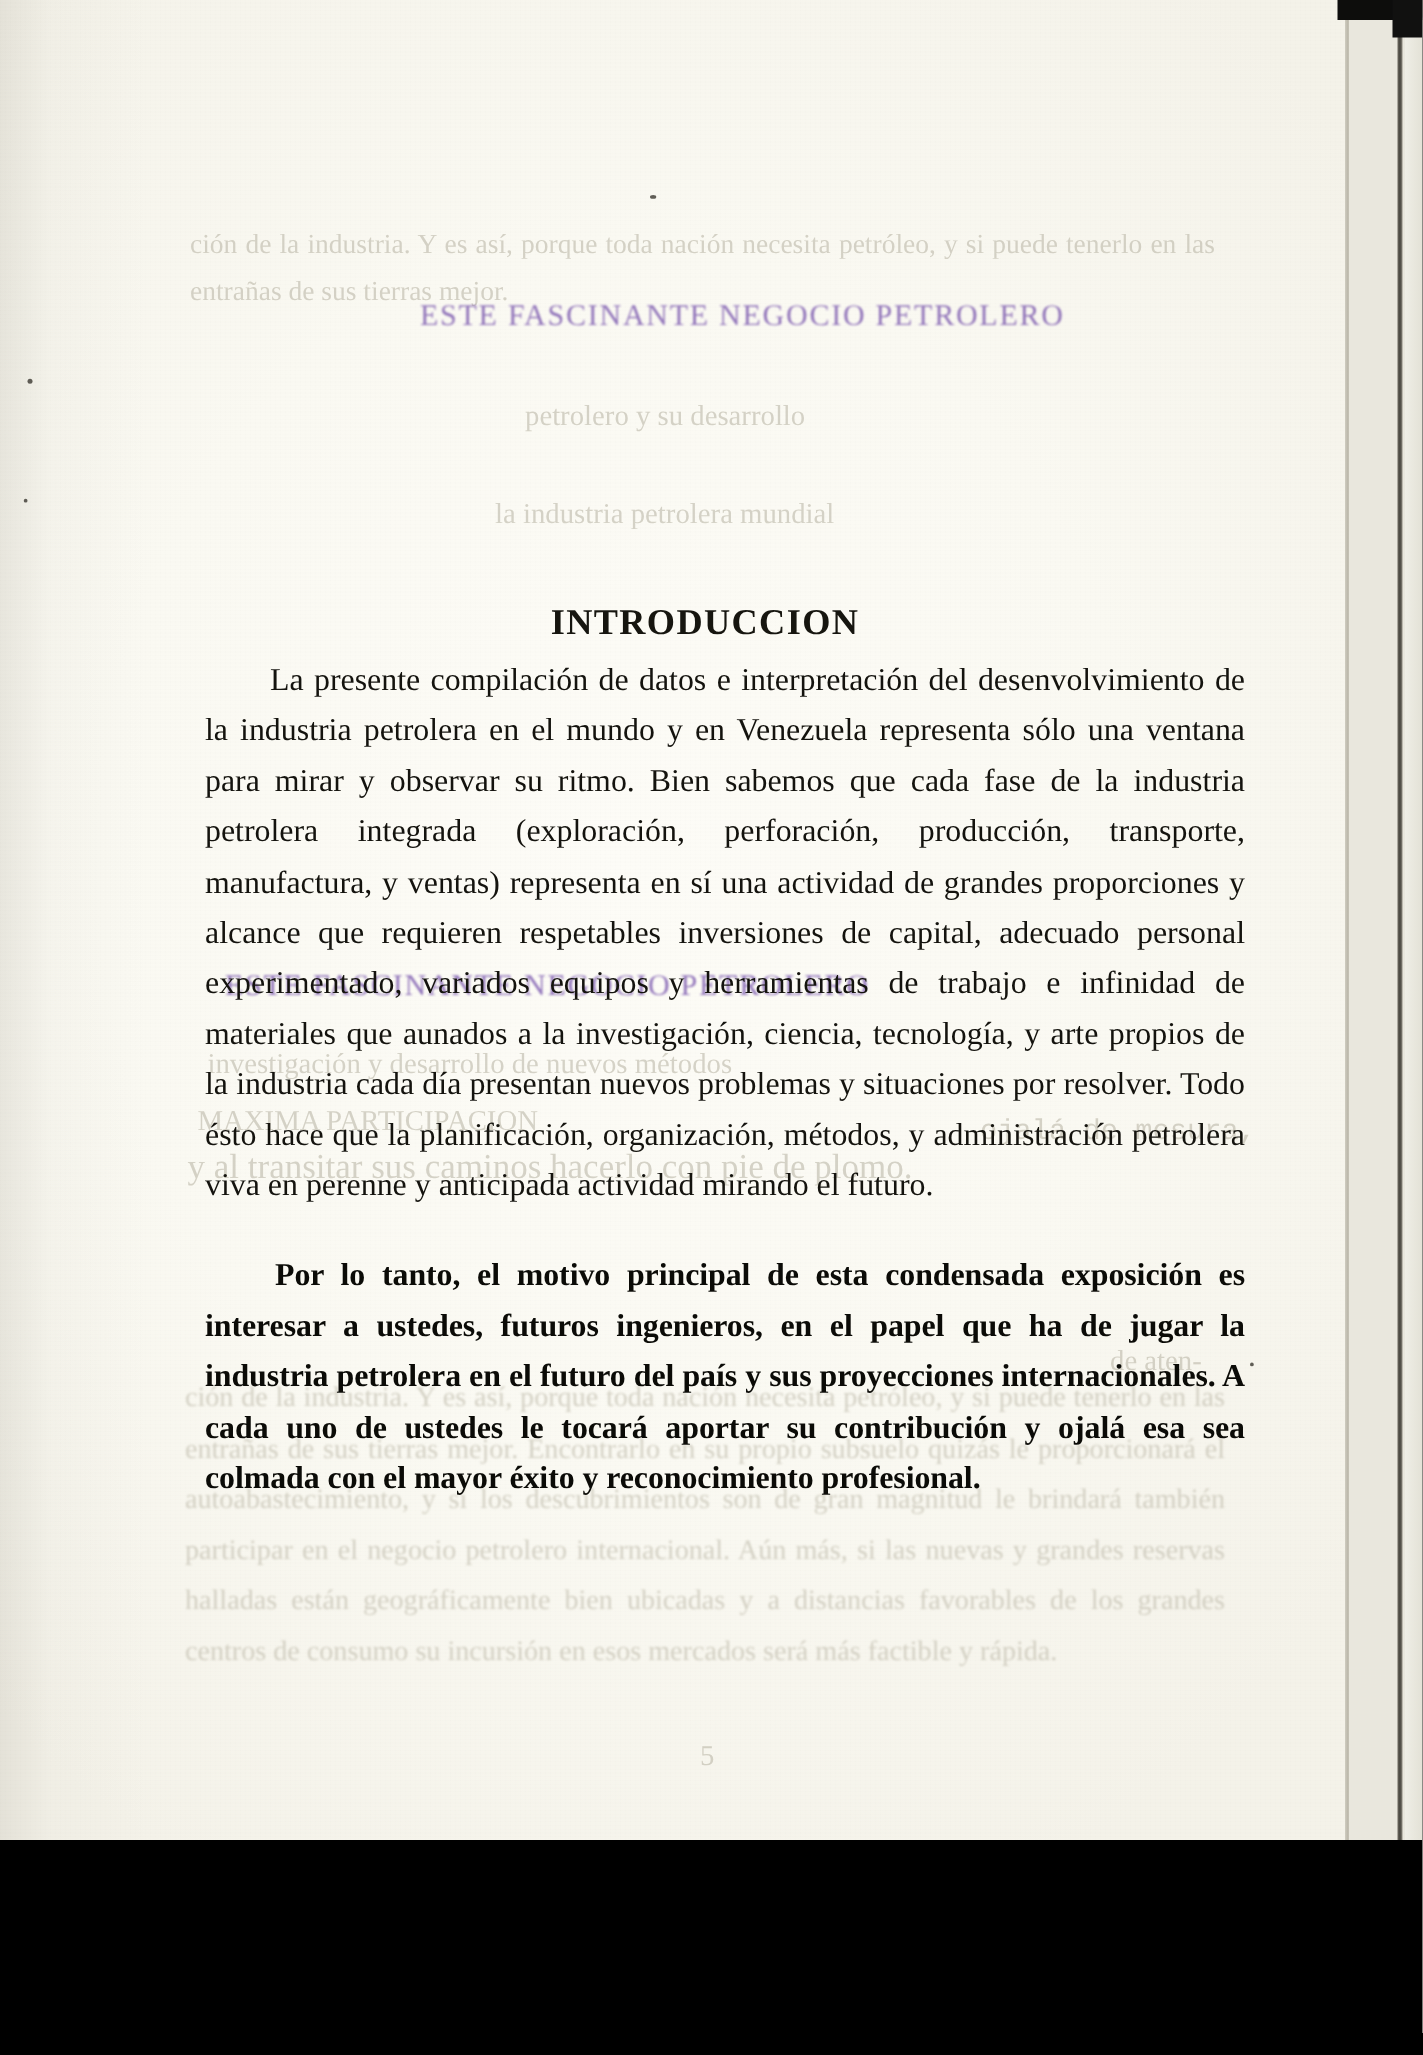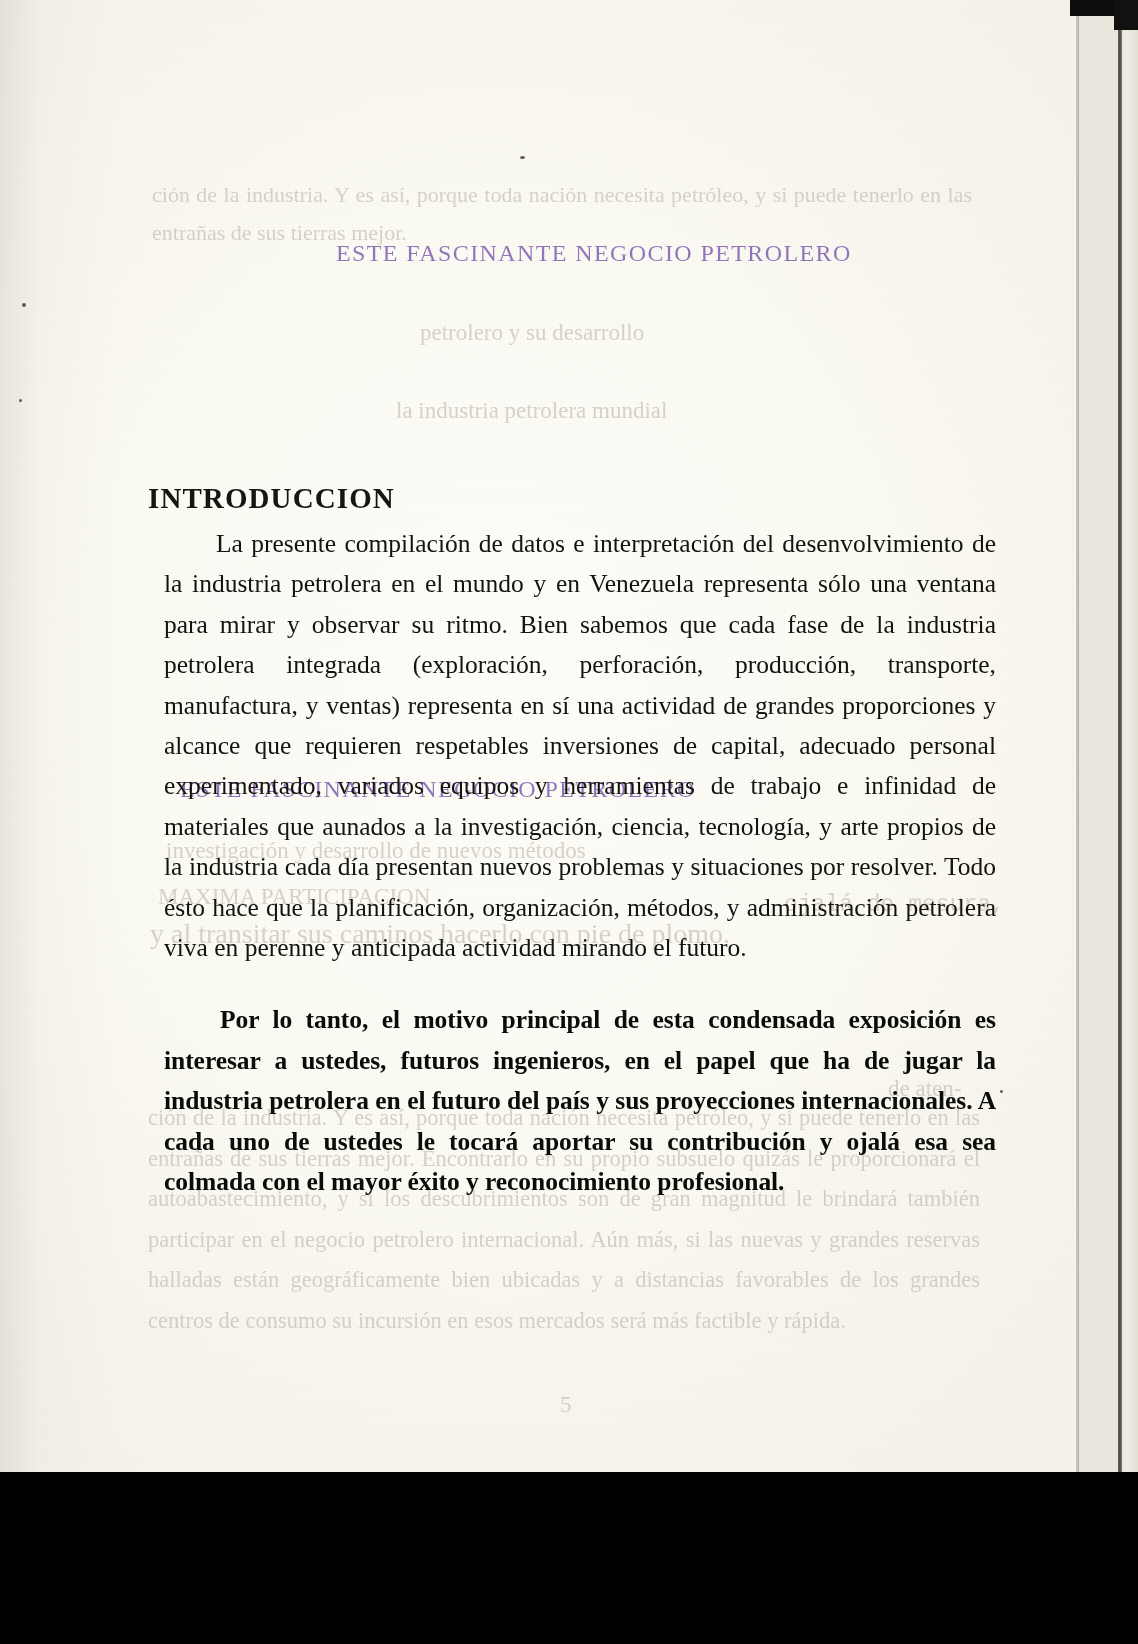--- a/index.html
+++ b/index.html
@@ -130,21 +130,21 @@
     position: absolute;
     left: 148px;
     top: 0;
     width: 832px;
   }
   .page-title {
     position: absolute;
     left: 0;
     top: 446px;
     width: 832px;
-    text-align: left;
+    text-align: center;
     font-size: 29px;
     letter-spacing: 1.1px;
     color: #16150f;
     margin-top: 36px;
   }
   .body-copy {
     position: absolute;
     left: 16px;
     top: 524px;
     width: 832px;

